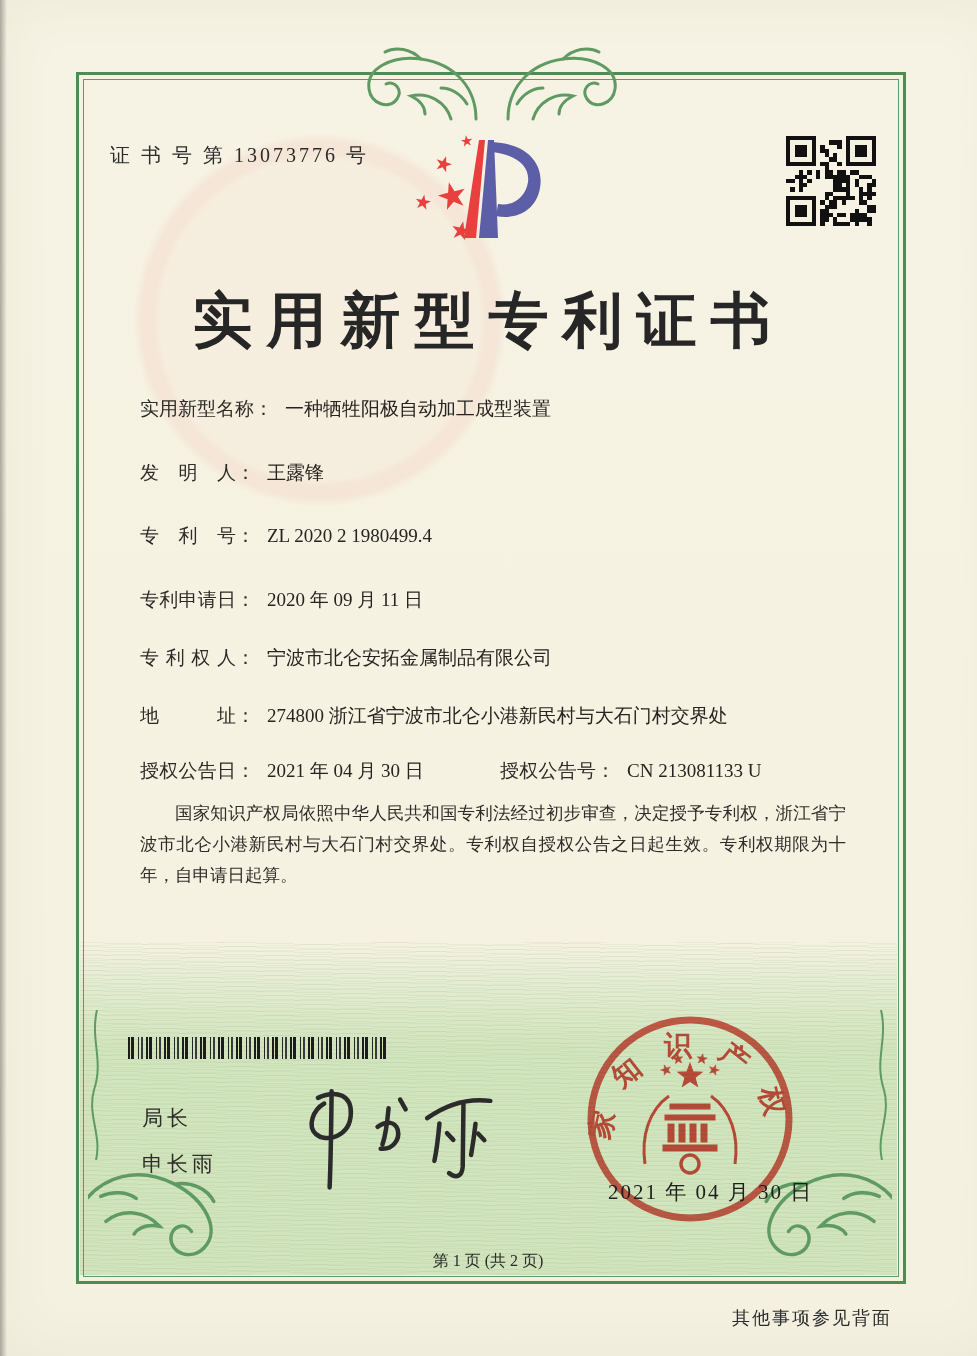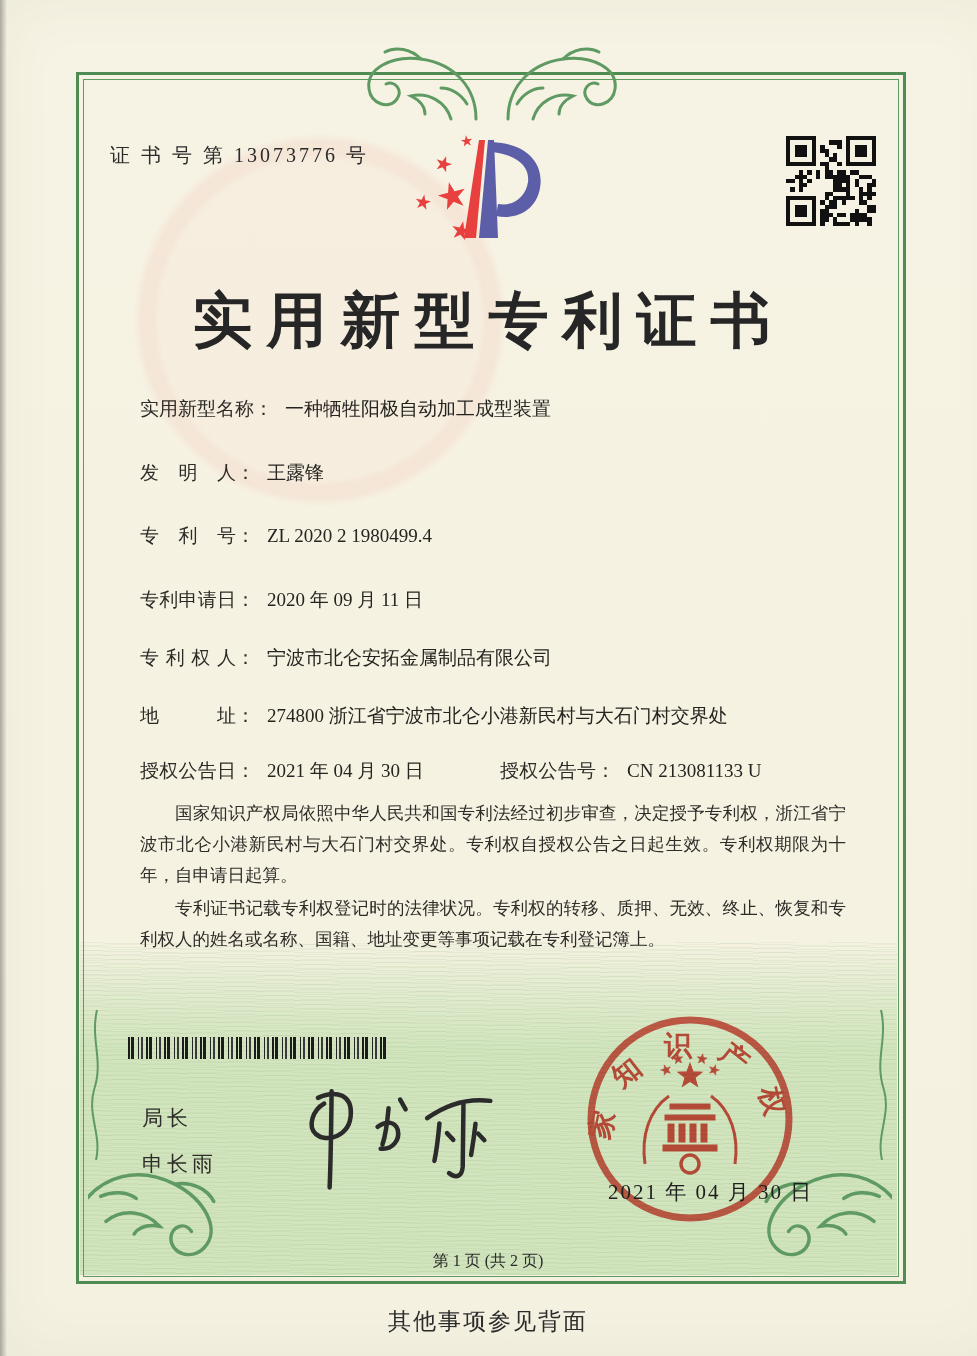--- a/index.html
+++ b/index.html
@@ -50,21 +50,21 @@
     background:repeating-linear-gradient(90deg,#1c1c1c 0 2px,rgba(0,0,0,0) 2px 3px,
       #1c1c1c 3px 6px,rgba(0,0,0,0) 6px 10px,#262626 10px 11px,rgba(0,0,0,0) 11px 13px,
       #3a3a3a 13px 15px,rgba(0,0,0,0) 15px 18px);}
   #signer-title{position:absolute;left:142px;top:1104px;font-size:21px;letter-spacing:4px;z-index:3;}
   #signer-name{position:absolute;left:142px;top:1150px;font-size:21px;letter-spacing:4px;z-index:3;}
   #signature{position:absolute;left:268px;top:1078px;z-index:3;transform:rotate(-3deg);}
   #seal{position:absolute;left:583px;top:1012px;width:214px;height:214px;z-index:4;
     mix-blend-mode:multiply;opacity:.95;}
   #seal-date{position:absolute;left:608px;top:1178px;font-size:21px;letter-spacing:2px;color:#1e1e1e;z-index:5;}
   #pageinfo{position:absolute;left:76px;width:824px;top:1251px;text-align:center;font-size:16px;z-index:3;color:#2b2b2b;}
-  #backnote{position:absolute;left:76px;width:824px;top:1306px;text-align:center;font-size:23px;z-index:3;color:#2b2b2b;letter-spacing:2px;}
+  #backnote{position:absolute;left:68px;width:824px;top:1306px;text-align:right;font-size:18px;z-index:3;color:#2b2b2b;letter-spacing:2px;}
   .orn{position:absolute;z-index:2;color:#5f9a63;}
 </style>
 </head>
 <body>
 
 <div id="paper">
   <div class="edge-l"></div>
   <div class="edge-r"></div>
   <div class="watermark"></div>
   <div id="band"></div>
@@ -256,21 +256,20 @@
     <div class="frow" style="top:249px"><span class="flabel">专利权人</span><span class="fcolon">：</span><span class="fvalue">宁波市北仑安拓金属制品有限公司</span></div>
     <div class="frow" style="top:307px"><span class="flabel">地址</span><span class="fcolon">：</span><span class="fvalue">274800 浙江省宁波市北仑小港新民村与大石门村交界处</span></div>
     <div class="frow" style="top:362px">
       <span class="flabel">授权公告日</span><span class="fcolon">：</span><span class="fvalue">2021 年 04 月 30 日</span>
       <span class="rcol"><span class="flabel">授权公告号</span><span class="fcolon">：</span><span class="fvalue">CN 213081133 U</span></span>
     </div>
   </div>
 
   <div id="body-text">
     <p>国家知识产权局依照中华人民共和国专利法经过初步审查，决定授予专利权，浙江省宁波市北仑小港新民村与大石门村交界处。专利权自授权公告之日起生效。专利权期限为十年，自申请日起算。</p>
-    <p>专利证书记载专利权登记时的法律状况。专利权的转移、质押、无效、终止、恢复和专利权人的姓名或名称、国籍、地址变更等事项记载在专利登记簿上。</p>
   </div>
 
   <div id="barcode"></div>
 
   <div id="signer-title">局长</div>
   <div id="signer-name">申长雨</div>
   <svg id="signature" width="250" height="115" viewBox="0 0 250 115" fill="none" stroke="#2b2b2b" stroke-width="4.5" stroke-linecap="round">
     <path d="M52,16 C72,8 86,16 84,34 C82,56 58,62 48,52 C40,44 46,28 58,22"></path>
     <path d="M66,10 C64,42 62,74 59,106"></path>
     <path d="M122,30 C120,44 118,56 114,66"></path>

